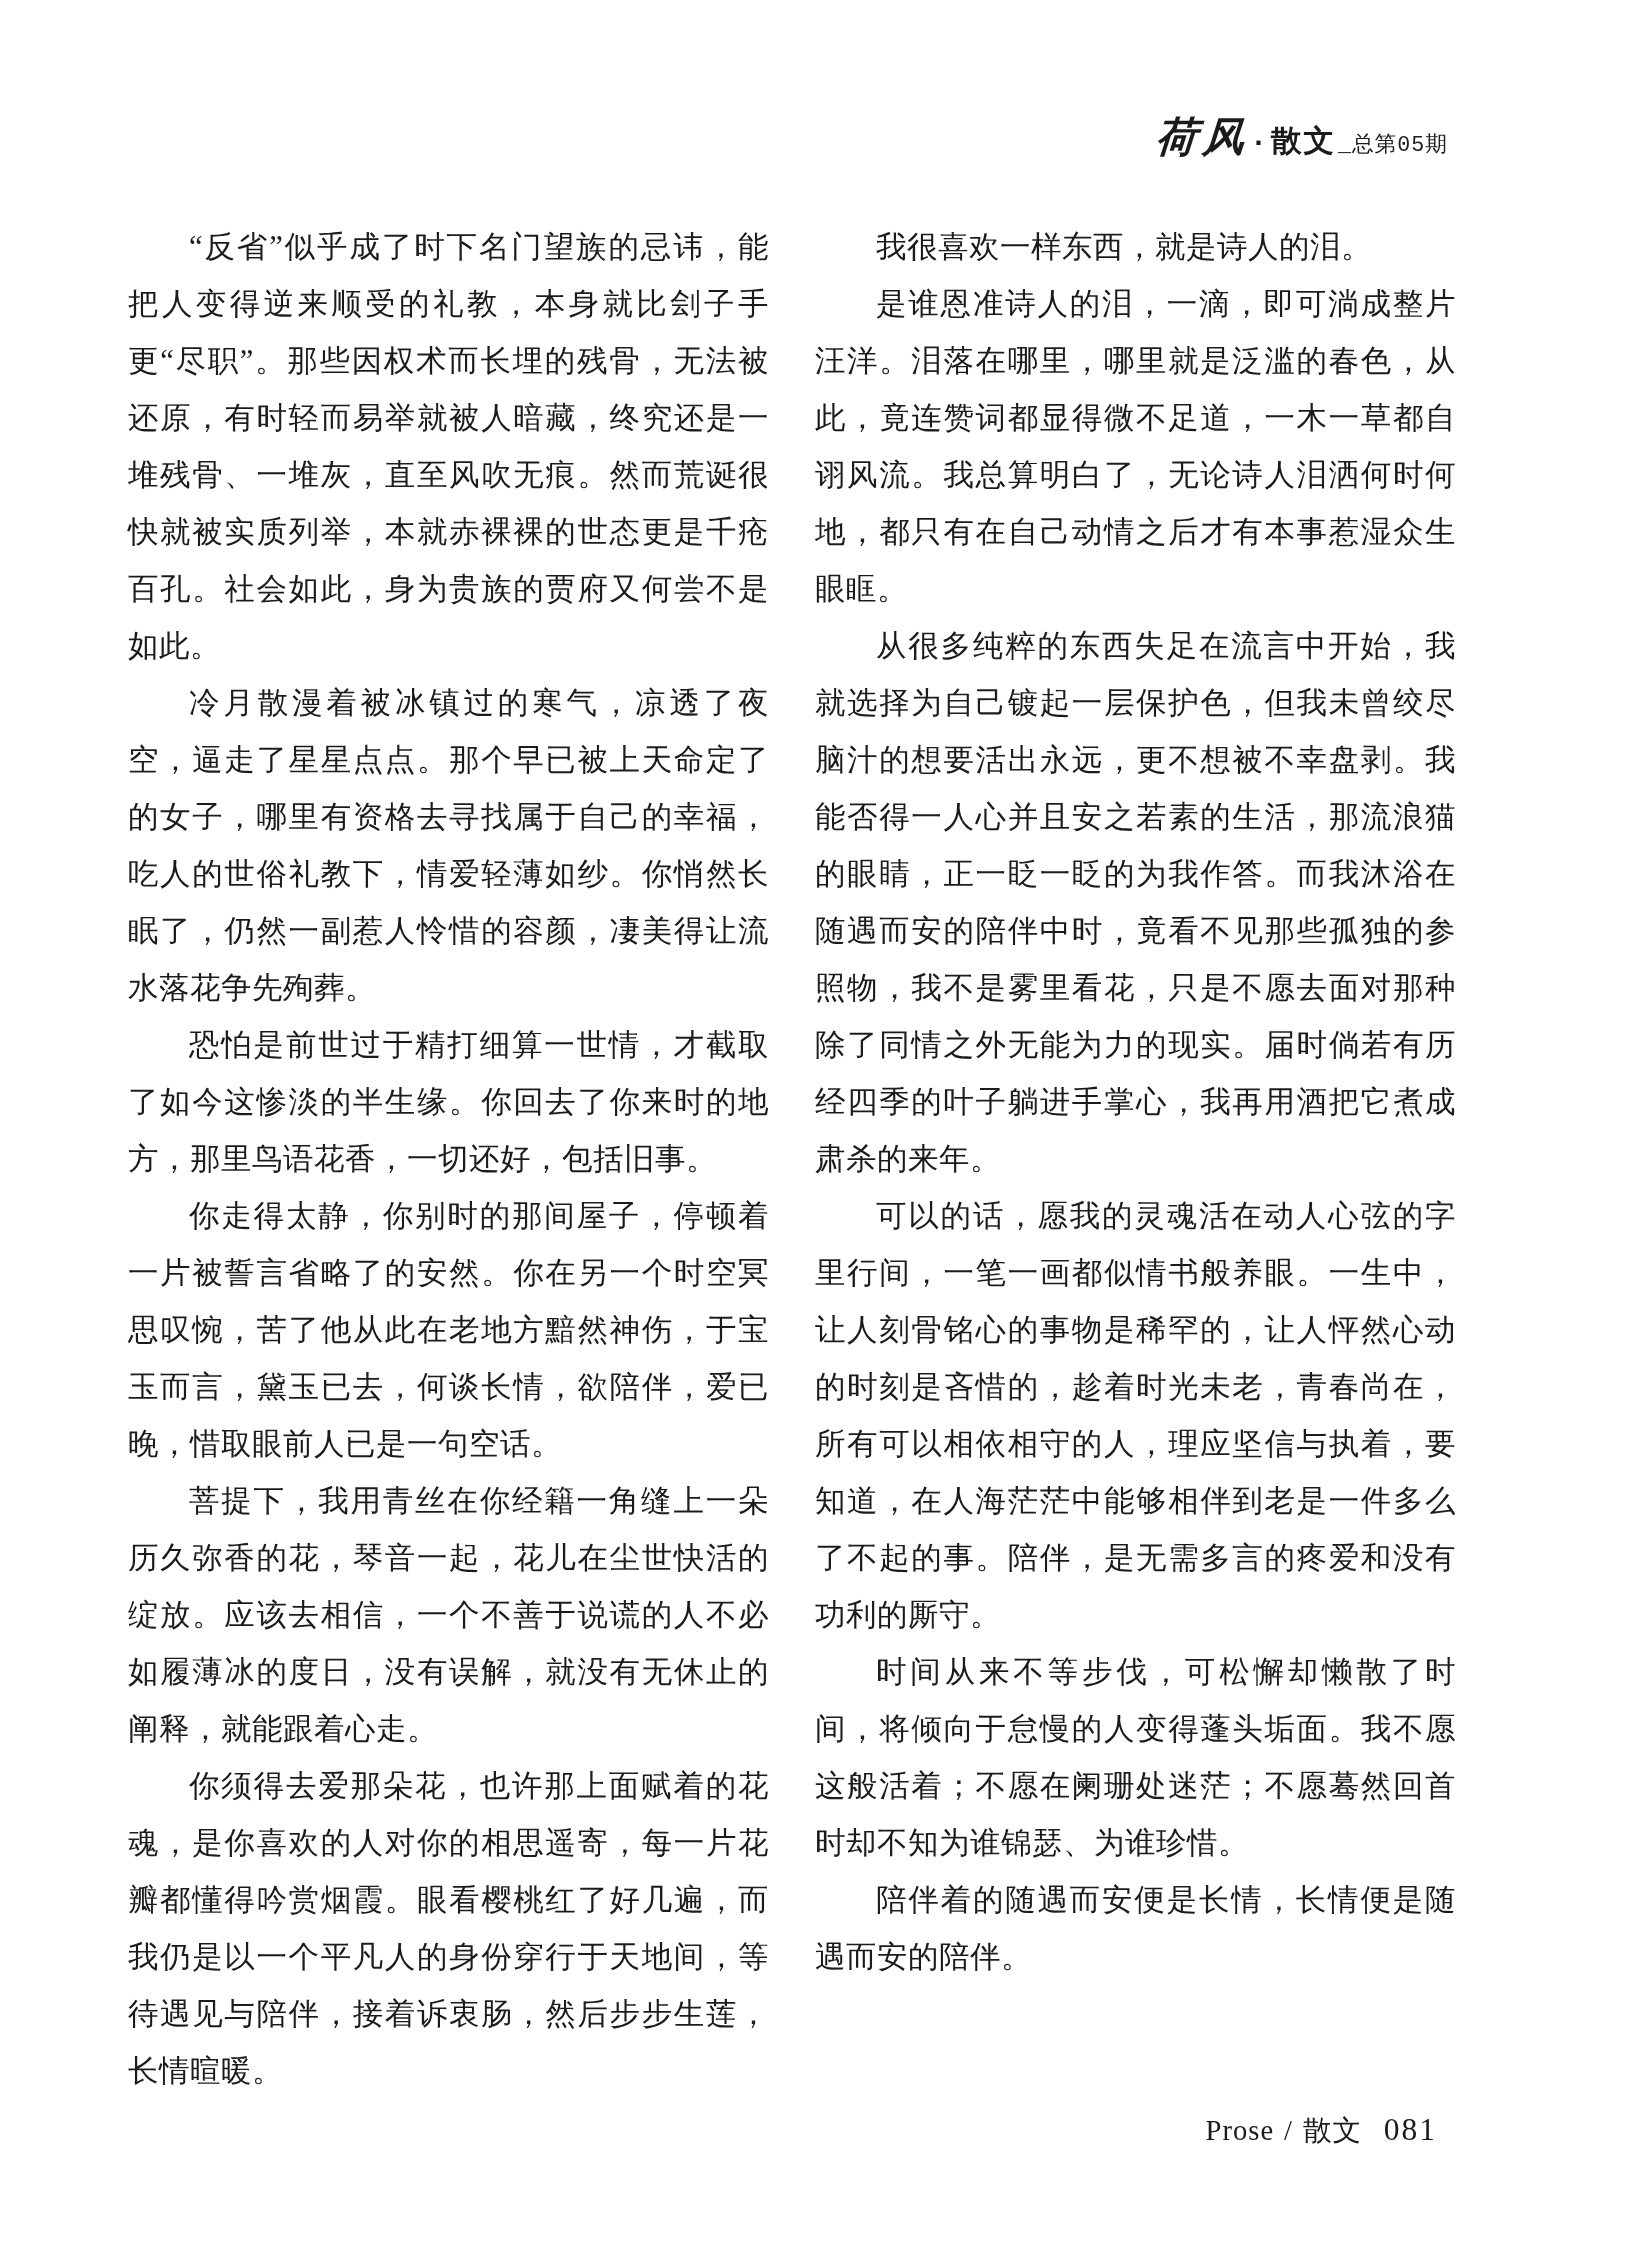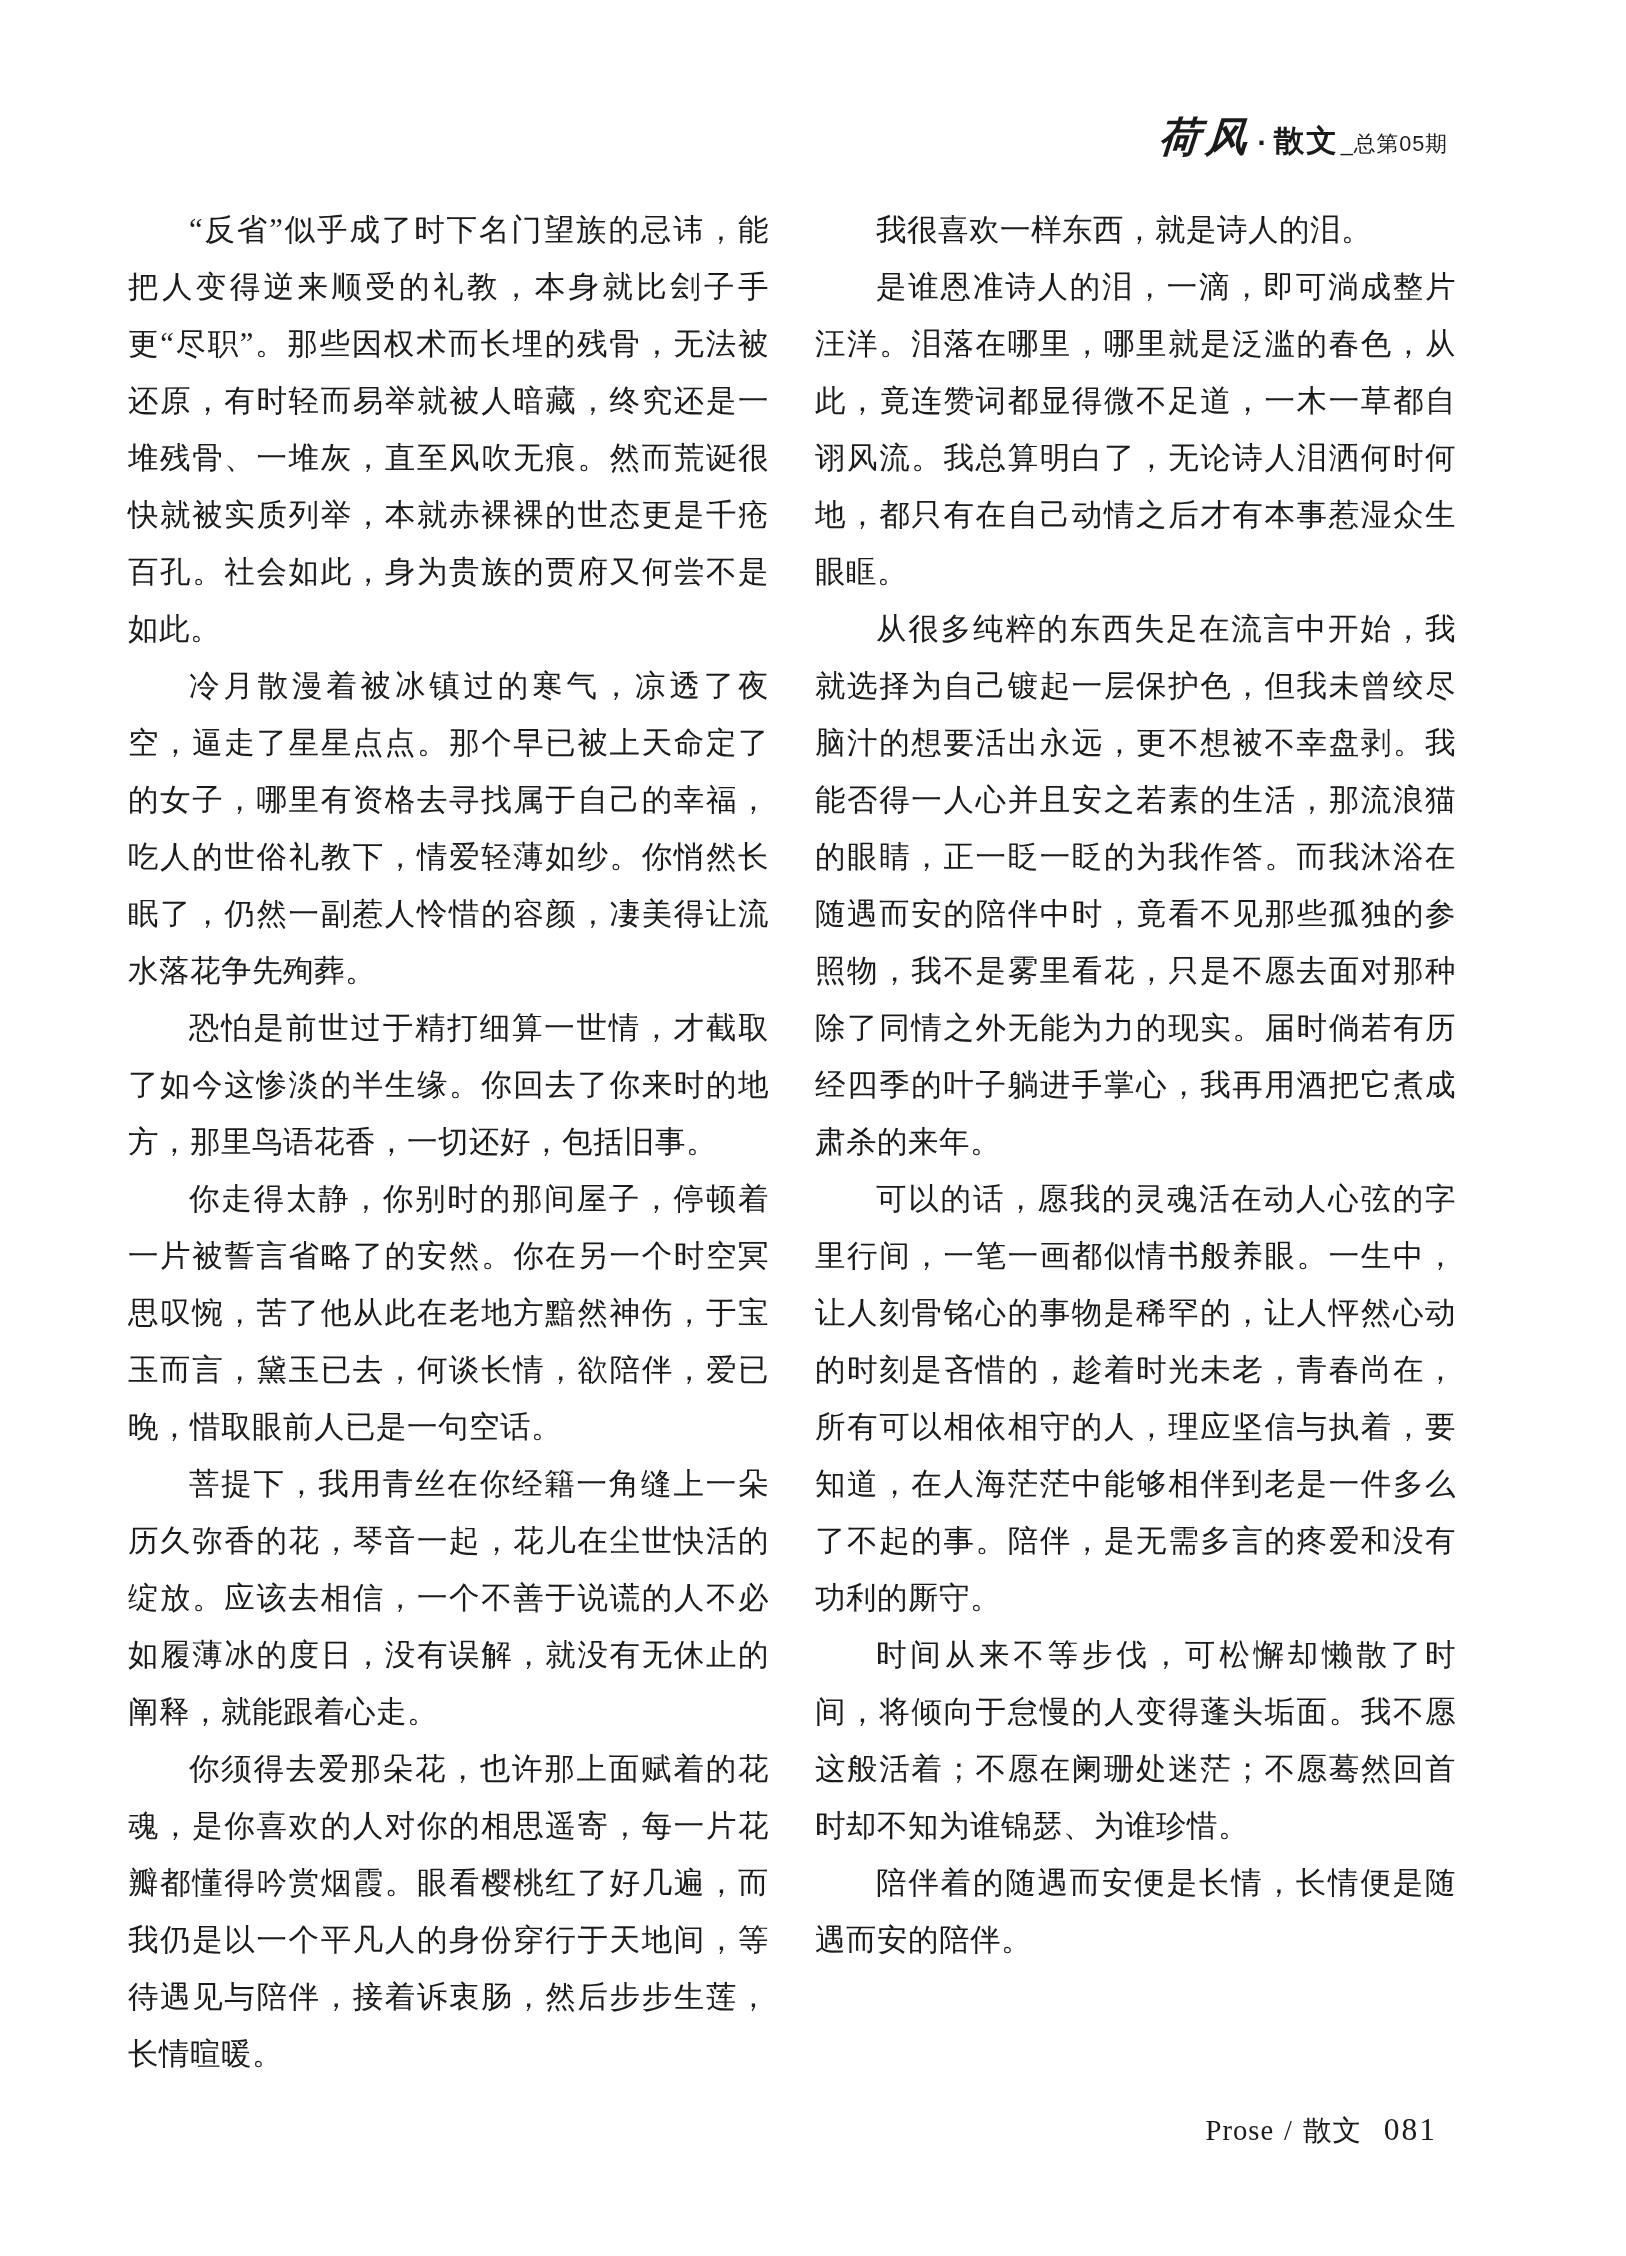--- a/index.html
+++ b/index.html
@@ -20,26 +20,26 @@
   }
   .logo-sep{
     font-size:23.6px;font-weight:bold;margin:0 7.9px 0 3.9px;
     font-family:"DejaVu Sans","Liberation Sans",sans-serif;
   }
   .section-title{
     font-family:"DejaVu Sans","Liberation Sans",sans-serif;
     font-size:30.5px;font-weight:bold;letter-spacing:2px;
   }
   .issue-label{
-    font-family:Liberation Sans, sans-serif;
+    font-family:Liberation Mono, monospace;
     font-size:21.7px;letter-spacing:1px;margin-left:2px;
   }
   
   .columns{
-    position:absolute;top:202px;left:128px;
+    position:absolute;top:219px;left:128px;
     display:flex;gap:46px;
   }
   .col{
     width:641px;
     font-size:30.5px;line-height:57px;
     text-align:justify;text-justify:inter-ideograph;
     letter-spacing:0.5px;
   }
   .col p{margin:0;text-indent:2em;}
   

